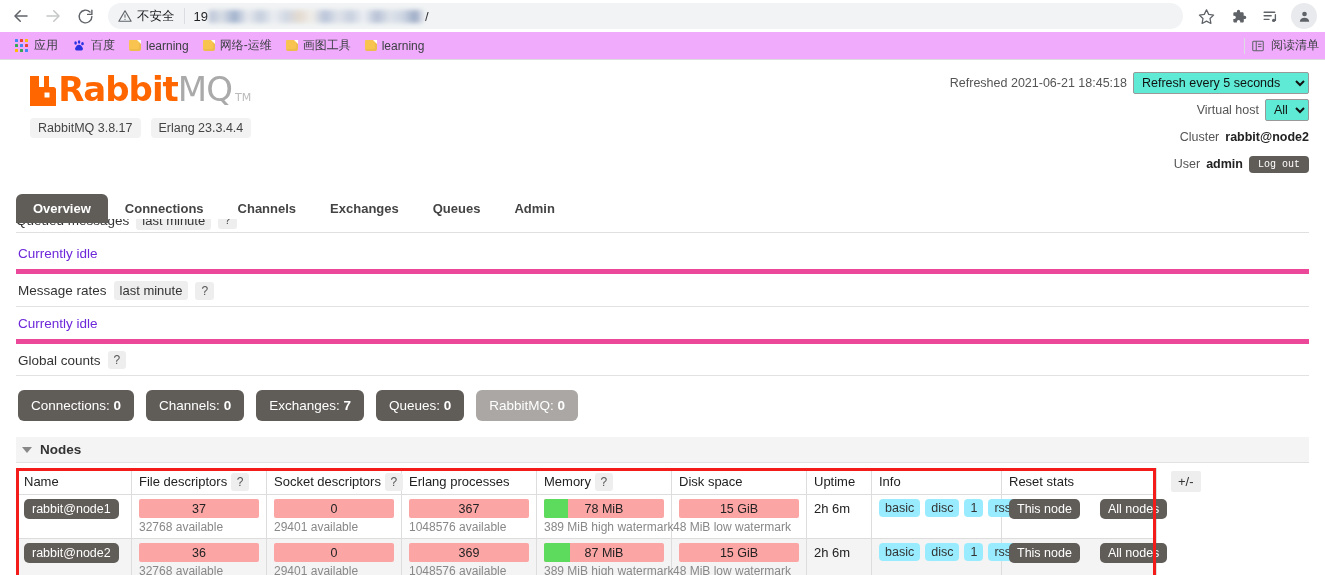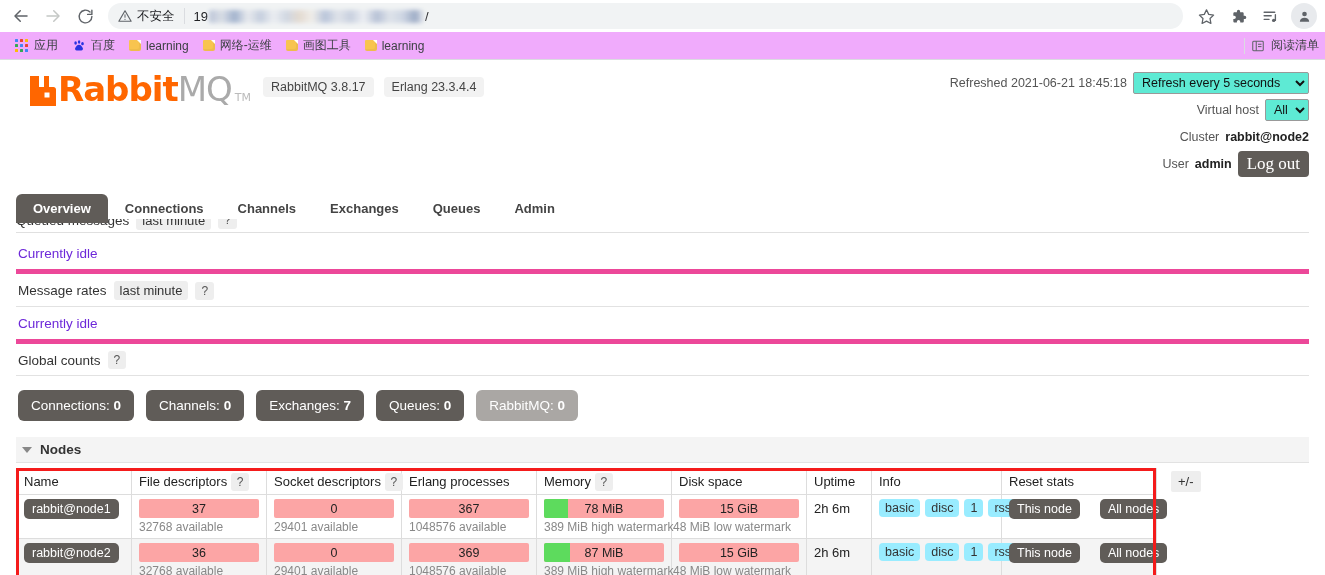--- a/index.html
+++ b/index.html
@@ -71,21 +71,21 @@
   .folder-ico:after{ content:""; position:absolute; right:0; top:0; border-width:0 4px 4px 0; border-style:solid; border-color: transparent #fff transparent transparent; }
   .baidu-ico { width:14px; height:14px; display:flex; align-items:center; justify-content:center; }
   .bm-right { position:absolute; right:6px; display:flex; align-items:center; gap:6px; color:#3c4043; }
   .bm-divider { width:1px; height:16px; background:#dadce0; }
   .reading-ico { width:14px; height:14px; }
   .reading-label { color:#3c4043; font-size:12px; white-space:nowrap; overflow:hidden; }
 
   
   .page { position:relative; padding: 0 16px; }
   .header-row { display:flex; align-items:flex-start; padding-top: 12px; }
-  .logo-wrap { display:flex; align-items:center; gap:12px; padding-left: 14px; }
+  .logo-wrap { display:flex; align-items:center; gap:12px; padding-left: 14px; flex-direction: column; }
   .logo { display:flex; align-items:flex-end; }
   .logo-text { font-size:34px; letter-spacing:-1px; line-height:1; font-family:"DejaVu Sans", sans-serif; }
   .logo-rabbit { color:#f60; font-weight:700; }
   .logo-mq { color:#aaa; font-weight:400; }
   .logo-tm { color:#bbb; font-size:11px; margin-left:3px; margin-bottom:4px; letter-spacing:0; }
   .logo-mark { width:26px; height:30px; margin-right:2px; }
   .ver-badge {
     background:#f2f2f2; color:#444; border-radius:4px; padding:3px 8px; font-size:12.5px;
     white-space:nowrap;
   }
@@ -94,21 +94,21 @@
   .header-right { margin-left:auto; text-align:right; font-size:12.5px; color:#444; }
   .hr-line { display:flex; justify-content:flex-end; align-items:center; gap:6px; margin-bottom:5px; height:22px; }
   .hr-line .lbl { color:#555; }
   select.rmq-select {
     font-family:"Liberation Sans", sans-serif; font-size:12.5px; padding:2px 4px;
     border:1px solid #999; background:#5eead4; color:#111; border-radius:2px;
   }
   .bold-dark { font-weight:bold; color:#222; }
   .btn-dark {
     background:#605c58; color:#fff; border:none; border-radius:4px; padding:3px 9px;
-    font-size:17px; font-family:Liberation Serif, serif; cursor:pointer;
+    font-size:10px; font-family:Liberation Mono, monospace; cursor:pointer;
   }
 
   .nav-tabs { display:flex; margin-top:14px; position:relative; z-index:3; }
   .tab {
     padding: 7px 17px; font-size:13px; font-weight:bold; color:#444;
     border-radius:6px 6px 0 0; cursor:pointer; white-space:nowrap;
   }
   .tab.active { background:#605c58; color:#fff; }
 
   .content { position:relative; }

